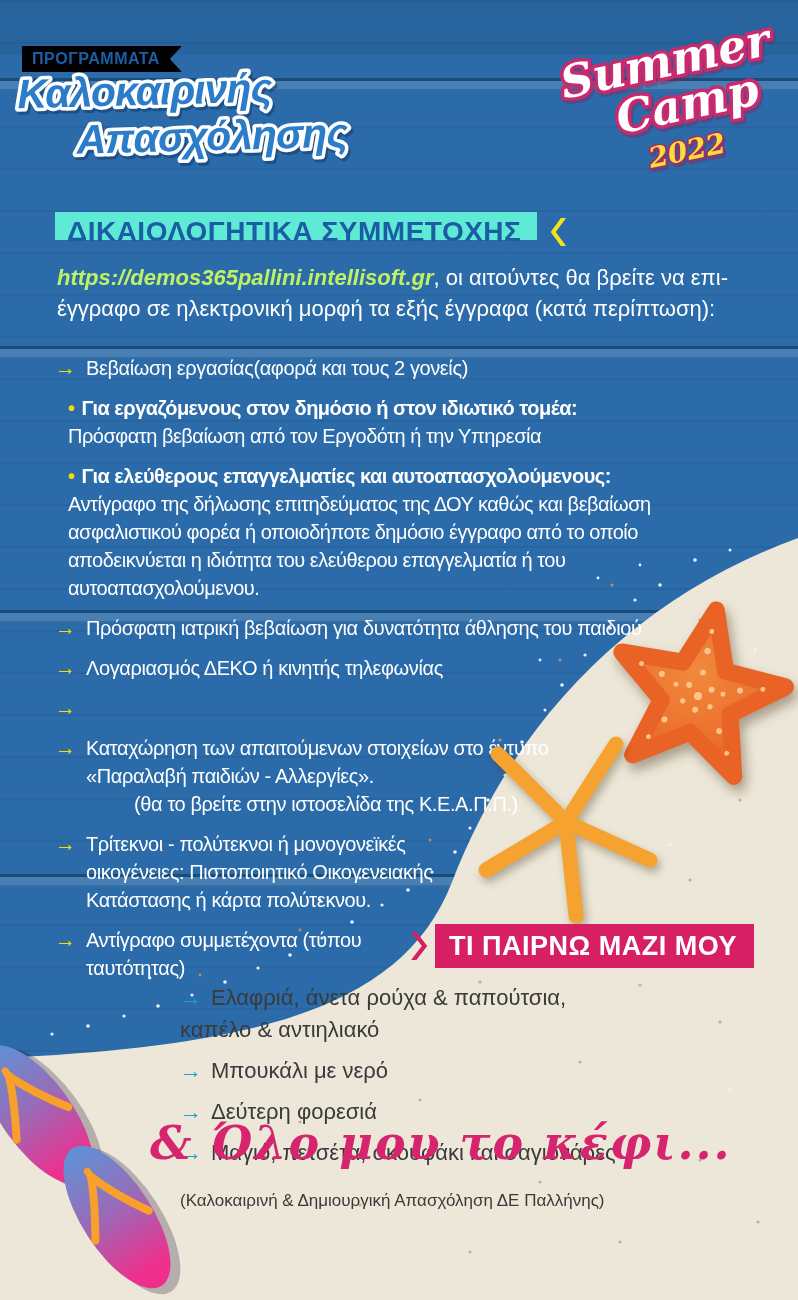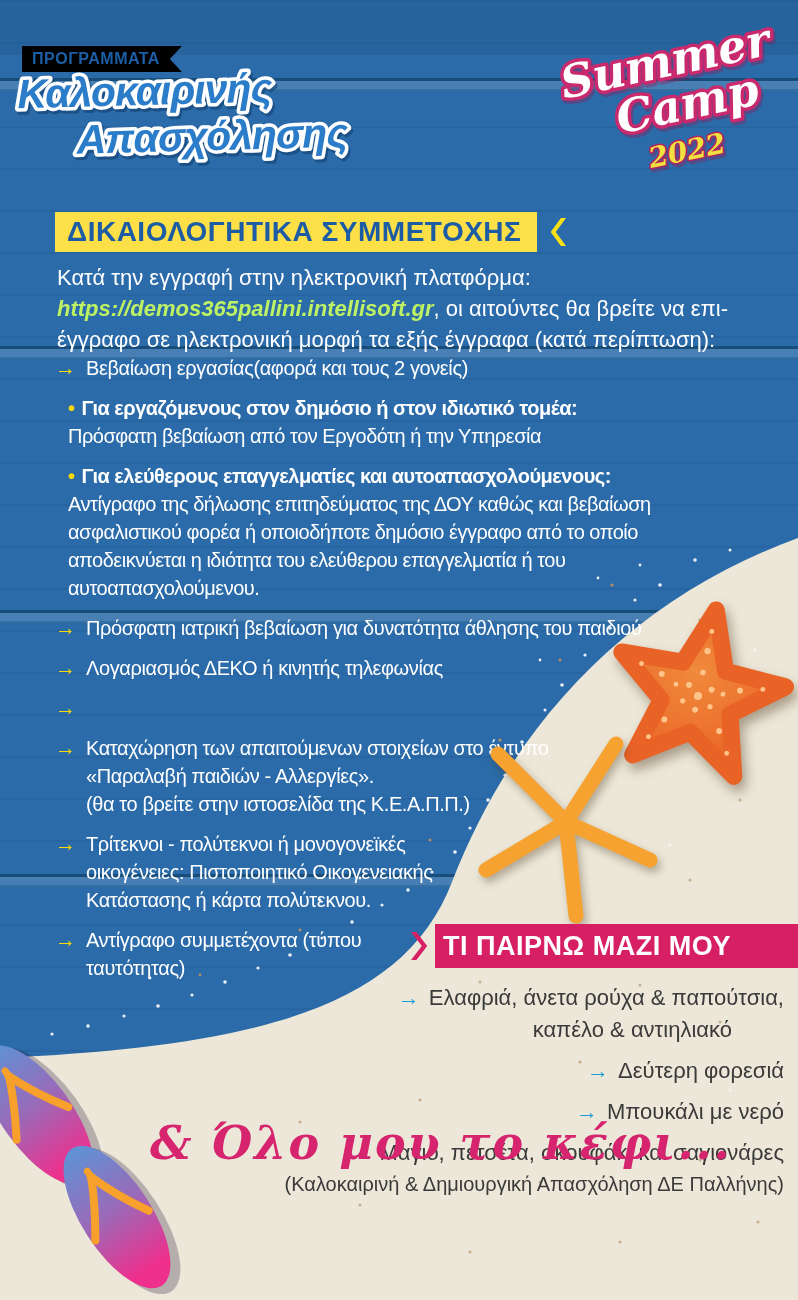--- a/index.html
+++ b/index.html
@@ -37,21 +37,21 @@
   .summer-svg .script{
     font-family:"DejaVu Serif",serif;font-style:italic;font-weight:bold;
     fill:#ffffff;stroke:#c92a6d;stroke-width:7px;paint-order:stroke;stroke-linejoin:round;
   }
   .summer-svg .year{
     font-family:"DejaVu Serif",serif;font-style:italic;font-weight:bold;
     fill:#f0e13f;stroke:#b22360;stroke-width:3px;paint-order:stroke;stroke-linejoin:round;
   }
   
   .yellow-banner{
-    position:absolute;left:55px;top:212px;width:482px;height:40px;background:#fde047;
+    position:absolute;left:55px;top:212px;width:482px;height:28px;background:#5eead4;
     color:#1c5ca5;font-weight:bold;font-size:28px;line-height:40px;
     padding-left:12px;box-sizing:border-box;letter-spacing:.5px;white-space:nowrap;
   }
   .chev{position:absolute;}
   .chev-left{width:17px;height:28px;background:#f8e11a;left:549px;top:218px;
     clip-path:polygon(100% 0,40% 50%,100% 100%,70% 100%,10% 50%,70% 0);}
   .chev-right{width:18px;height:28px;background:#d72064;left:411px;top:932px;
     clip-path:polygon(0 0,60% 50%,0 100%,30% 100%,90% 50%,30% 0);}
   
   .intro{position:absolute;left:57px;top:262px;width:705px;color:#fff;font-size:22px;line-height:31px;}
@@ -60,35 +60,35 @@
   
   .req-list{position:absolute;left:55px;top:354px;width:610px;color:#fff;font-size:20px;line-height:28px;letter-spacing:-.4px;}
   .req-item{display:flex;margin-bottom:12px;}
   .req-item .marker{flex:0 0 31px;color:#f9d908;font-weight:bold;font-size:21px;}
   .req-item b{font-weight:normal;}
   .req-sub{margin-left:13px;max-width:585px;letter-spacing:-.5px;margin-bottom:12px;}
   .req-sub .dot{color:#f9d908;font-weight:bold;margin-right:7px;}
   .w480 .req-text{max-width:480px;display:inline-block;}
   .w400 .req-text{max-width:400px;display:inline-block;}
   .w300 .req-text{max-width:300px;display:inline-block;}
-  .block-note{display:block;}
+  .block-note{display:block;text-align:center;}
   
   .star-big{position:absolute;left:592px;top:584px;filter:drop-shadow(4px 7px 6px rgba(70,45,20,.40));}
   .star-thin{position:absolute;left:468px;top:720px;filter:drop-shadow(3px 5px 4px rgba(70,45,20,.35));}
   
   .pink-banner{
-    position:absolute;left:435px;top:924px;width:363px;height:44px;background:#d72064;
-    color:#fff;font-weight:bold;font-size:27px;line-height:44px;padding-left:8px;
+    position:absolute;left:435px;top:924px;width:319px;height:44px;background:#d72064;
+    color:#fff;font-weight:bold;font-size:27px;line-height:44px;padding-left:14px;
     box-sizing:border-box;letter-spacing:.5px;white-space:nowrap;
   }
-  .bring-list{position:absolute;left:180px;top:982px;width:604px;text-align:right;color:#3a3a3a;font-size:22px;line-height:32px;}
+  .bring-list{position:absolute;left:180px;top:982px;width:604px;color:#3a3a3a;font-size:22px;line-height:32px;}
   .bring-item{margin-bottom:9px;}
   .bring-item .barrow{color:#1e9cd8;font-weight:bold;margin-right:9px;}
   .bring-line2{display:block;padding-right:52px;}
-  .bring-note{display:block;font-size:20px;line-height:27px;margin-top:2px;}
+  .bring-note{display:block;font-size:17px;line-height:27px;margin-top:18px;}
   
   .closing{
     position:absolute;left:150px;top:1116px;width:640px;text-align:left;
     font-family:"DejaVu Serif",serif;font-style:italic;font-weight:bold;
     font-size:46px;color:#d6246e;letter-spacing:2px;
   }
   .flipflops{position:absolute;left:-55px;top:1005px;}
 </style>
 </head>
 <body>
@@ -187,21 +187,20 @@
       <text class="year" x="128" y="148" font-size="28" text-anchor="middle">2022</text>
     </g>
   </svg>
 
   <div class="yellow-banner">
     <span>ΔΙΚΑΙΟΛΟΓΗΤΙΚΑ ΣΥΜΜΕΤΟΧΗΣ</span>
   </div>
   <div class="chev chev-left"></div>
 
   <div class="intro">
-    <span class="line">Κατά την εγγραφή στην ηλεκτρονική πλατφόρμα:</span>
     <span class="line"><a class="url">https://demos365pallini.intellisoft.gr</a><span>, οι αιτούντες θα βρείτε να επι-</span></span>
     <span class="line">έγγραφο σε ηλεκτρονική μορφή τα εξής έγγραφα (κατά περίπτωση):</span>
   </div>
 
   <div class="req-list">
 
     <div class="req-item">
       <span class="marker">→</span>
       <span class="req-text"><b>Βεβαίωση εργασίας(αφορά και τους 2 γονείς)</b><span></span></span>
     </div>
@@ -294,24 +293,24 @@
   <div class="pink-banner">
     <span>ΤΙ ΠΑΙΡΝΩ ΜΑΖΙ ΜΟΥ</span>
   </div>
 
   <div class="bring-list">
     <div class="bring-item">
       <span class="barrow">→</span><span>Ελαφριά, άνετα ρούχα &amp; παπούτσια,</span>
       <span class="bring-line2">καπέλο &amp; αντιηλιακό</span>
     </div>
     <div class="bring-item">
+      <span class="barrow">→</span><span>Μπουκάλι με νερό</span>
+    </div>
+    <div class="bring-item">
       <span class="barrow">→</span><span>Δεύτερη φορεσιά</span>
-    </div>
-    <div class="bring-item">
-      <span class="barrow">→</span><span>Μπουκάλι με νερό</span>
     </div>
     <div class="bring-item">
       <span class="barrow">→</span><span>Μαγιό, πετσέτα, σκουφάκι και σαγιονάρες</span>
       <span class="bring-note">(Καλοκαιρινή &amp; Δημιουργική Απασχόληση ΔΕ Παλλήνης)</span>
     </div>
   </div>
 
   <div class="closing">&amp; Όλο μου το κέφι...</div>
 
   <svg class="flipflops" width="300" height="300" viewBox="0 0 300 300">

